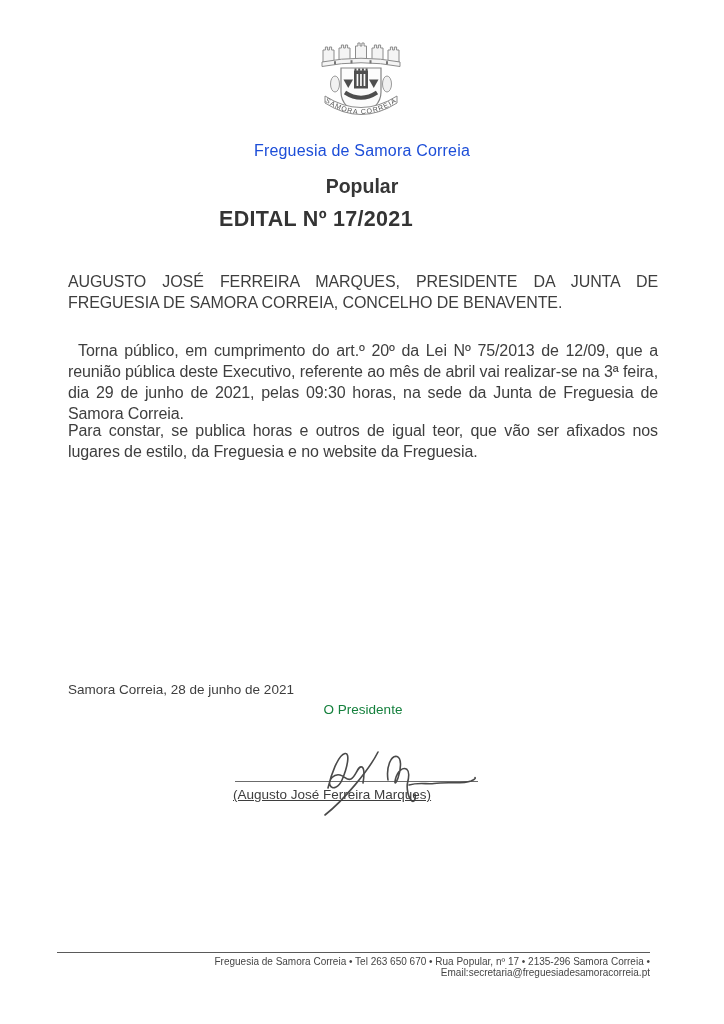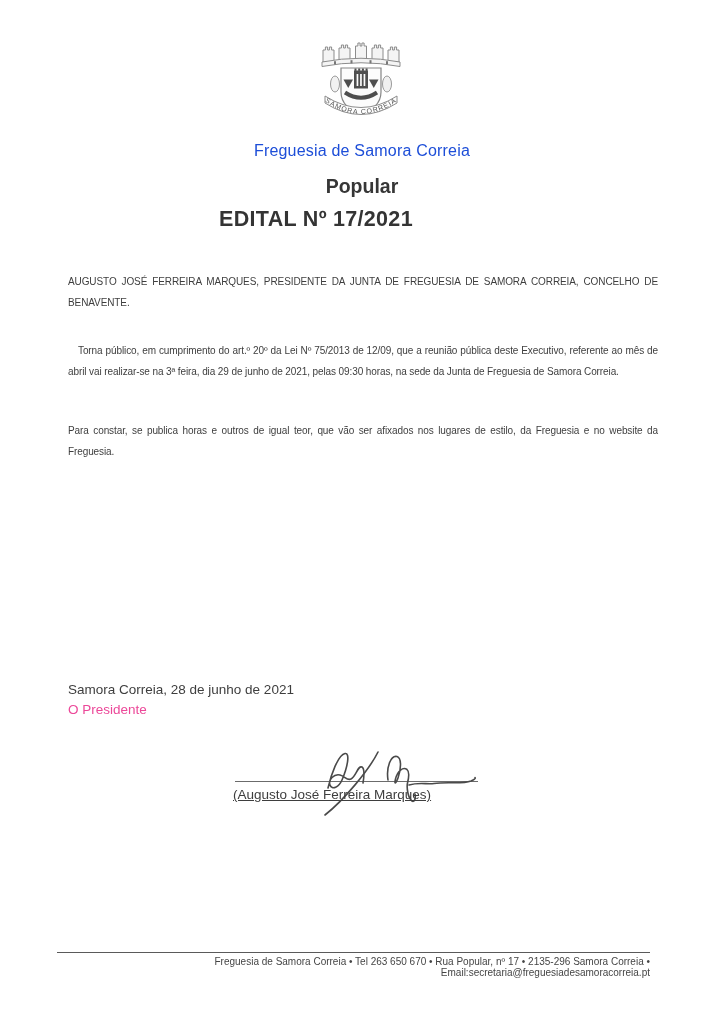--- a/index.html
+++ b/index.html
@@ -16,30 +16,30 @@
   .crest{position:absolute;left:314px;top:36px;width:94px;height:88px;}
   
   .org-name{position:absolute;left:0;top:142px;width:724px;text-align:center;
     font-size:16px;font-weight:400;color:#1d4ed8;letter-spacing:.2px;}
   .doc-type{position:absolute;left:0;top:175px;width:724px;text-align:center;
     font-size:19.5px;font-weight:700;color:#363636;}
   .doc-number{position:absolute;left:0;top:207px;width:632px;text-align:center;
     font-size:21.5px;font-weight:700;color:#343434;letter-spacing:.3px;}
   
   .para{position:absolute;left:68px;width:590px;margin:0;
-    font-size:10px;line-height:21px;text-align:justify;color:#3e3e3e;
+    font-size:16px;line-height:21px;text-align:justify;color:#3e3e3e;
     letter-spacing:-0.1px;}
   .para1{top:271px;}
   .para2{top:340px;text-indent:10px;}
   .para3{top:420px;}
   
   .place-date{position:absolute;left:68px;top:682px;width:590px;text-align:left;
     font-size:13.5px;color:#3e3e3e;}
-  .role{position:absolute;left:68px;top:702px;width:590px;
-    font-size:13.5px;color:#ec4899;}
+  .role{position:absolute;left:68px;top:702px;width:590px;text-align:center;
+    font-size:13.5px;color:#15803d;}
   .sig-svg{position:absolute;left:228px;top:744px;width:256px;height:72px;pointer-events:none;}
   .signer-name{position:absolute;left:233px;top:787px;width:248px;text-align:left;
     font-size:13.5px;color:#3e3e3e;text-decoration:underline;}
   
   .footer-rule{position:absolute;left:57px;top:952px;width:593px;height:1px;background:#5a5a5a;}
   .footer-text{position:absolute;left:57px;top:956px;width:593px;text-align:right;
     font-size:10px;color:#454545;letter-spacing:0;}
 </style>
 </head>
 <body>

